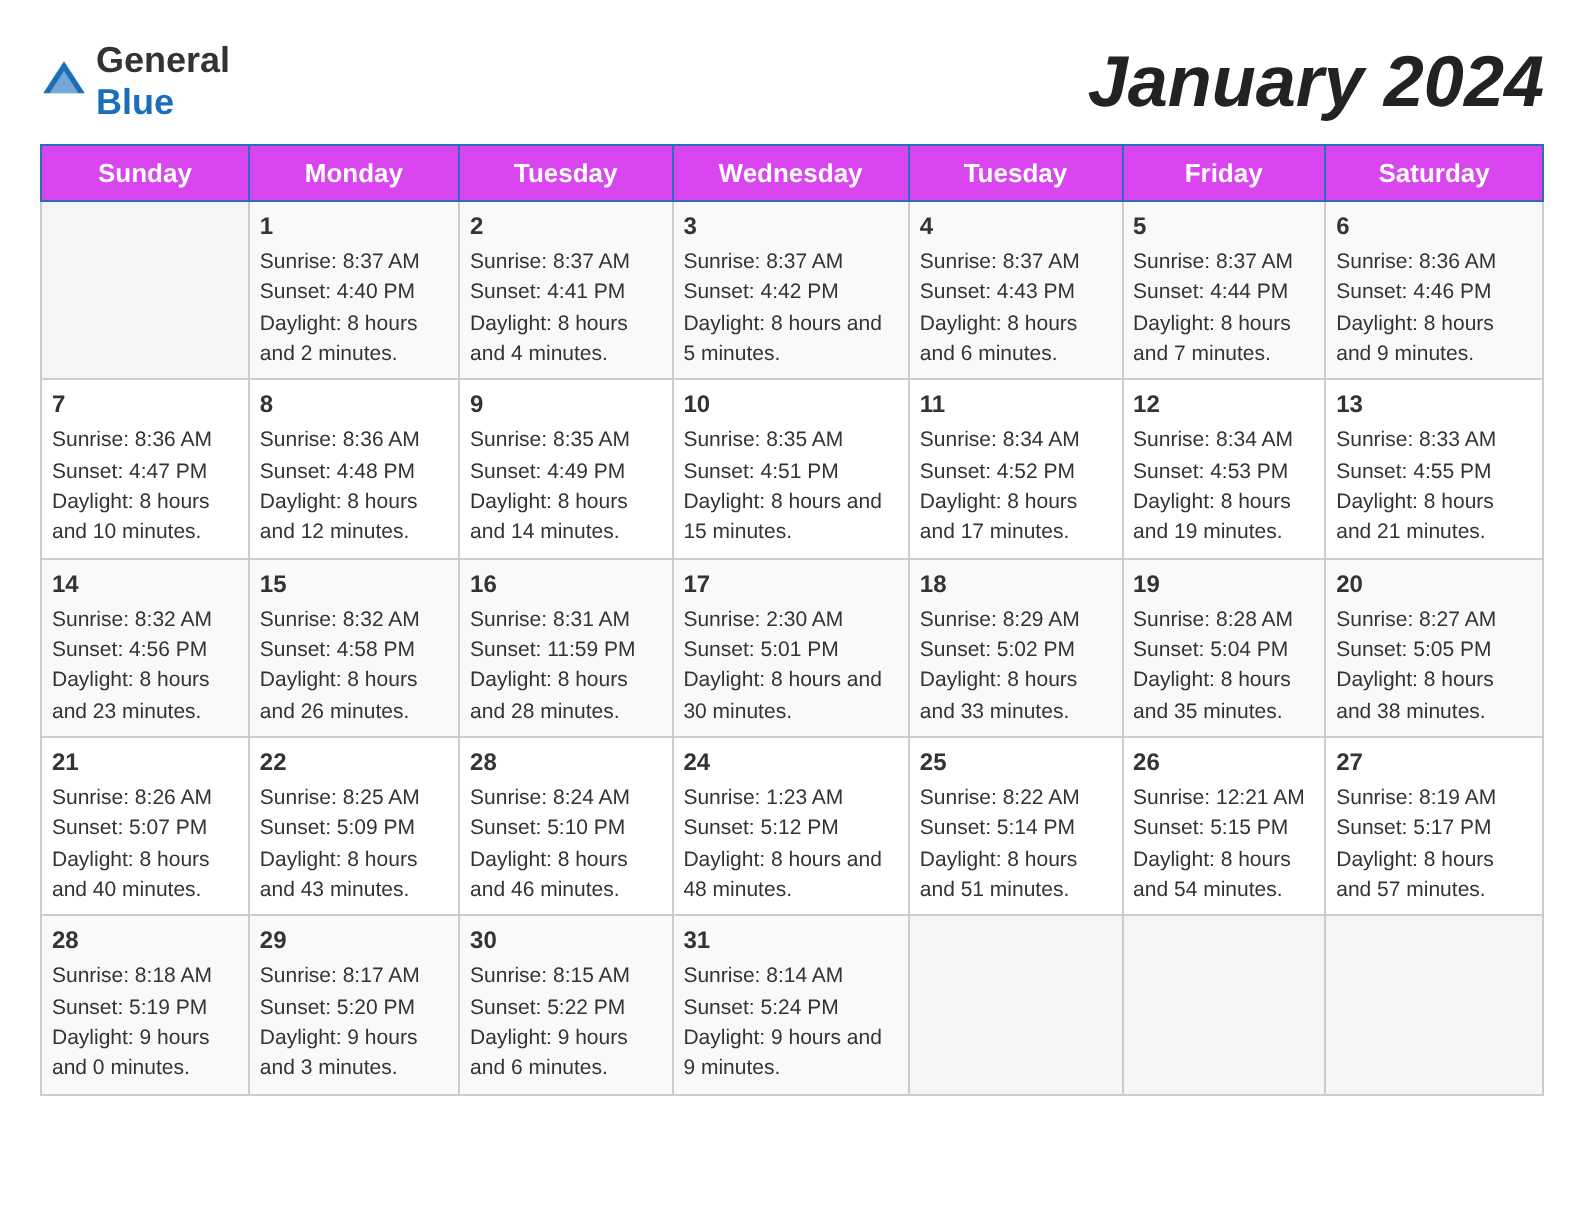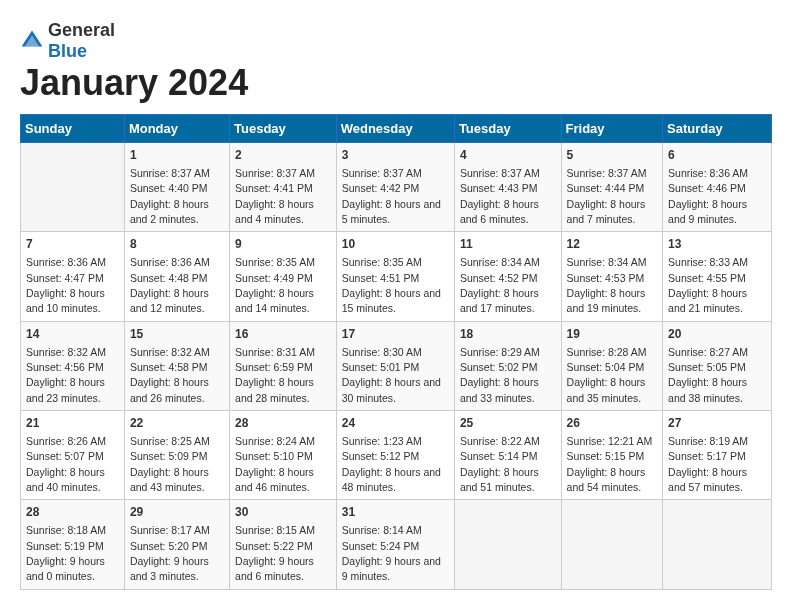--- a/index.html
+++ b/index.html
@@ -8,21 +8,20 @@
       background: #fff;
       width: 792px;
       min-height: 612px;
       padding: 20px;
     }
     .header {
       display: flex;
       justify-content: space-between;
       align-items: flex-start;
       margin-bottom: 10px;
-      flex-direction: column;
     }
     .logo {
       display: flex;
       align-items: center;
       gap: 4px;
     }
     .logo-text-general {
       font-size: 18px;
       font-weight: bold;
       color: #333;
@@ -31,40 +30,41 @@
       font-size: 18px;
       font-weight: bold;
       color: #1a6fba;
     }
     .logo-icon {
       width: 24px;
       height: 24px;
     }
     .title-block {
       text-align: left;
+      font-style: italic;
     }
     .month-title {
       font-size: 36px;
       font-weight: bold;
       color: #222;
     }
     .subtitle {
       font-size: 15px;
       color: #444;
     }
     table {
       width: 100%;
       border-collapse: collapse;
       font-size: 11px;
     }
     thead tr th {
-      background-color: #0369a1;
+      background-color: #d946ef;
       color: #fff;
       padding: 6px 4px;
-      text-align: left;
+      text-align: center;
       font-size: 13px;
       font-weight: bold;
       border: 1px solid #2a6ebb;
     }
     tbody tr {
       vertical-align: top;
     }
     tbody tr td {
       border: 1px solid #ccc;
       padding: 4px 5px;
@@ -141,22 +141,22 @@
         <td><span class="day-number">8</span><span class="day-info">Sunrise: 8:36 AM</span><br><span class="day-info">Sunset: 4:48 PM</span><br><span class="day-info">Daylight: 8 hours and 12 minutes.</span></td>
         <td><span class="day-number">9</span><span class="day-info">Sunrise: 8:35 AM</span><br><span class="day-info">Sunset: 4:49 PM</span><br><span class="day-info">Daylight: 8 hours and 14 minutes.</span></td>
         <td><span class="day-number">10</span><span class="day-info">Sunrise: 8:35 AM</span><br><span class="day-info">Sunset: 4:51 PM</span><br><span class="day-info">Daylight: 8 hours and 15 minutes.</span></td>
         <td><span class="day-number">11</span><span class="day-info">Sunrise: 8:34 AM</span><br><span class="day-info">Sunset: 4:52 PM</span><br><span class="day-info">Daylight: 8 hours and 17 minutes.</span></td>
         <td><span class="day-number">12</span><span class="day-info">Sunrise: 8:34 AM</span><br><span class="day-info">Sunset: 4:53 PM</span><br><span class="day-info">Daylight: 8 hours and 19 minutes.</span></td>
         <td><span class="day-number">13</span><span class="day-info">Sunrise: 8:33 AM</span><br><span class="day-info">Sunset: 4:55 PM</span><br><span class="day-info">Daylight: 8 hours and 21 minutes.</span></td>
       </tr>
       <tr>
         <td><span class="day-number">14</span><span class="day-info">Sunrise: 8:32 AM</span><br><span class="day-info">Sunset: 4:56 PM</span><br><span class="day-info">Daylight: 8 hours and 23 minutes.</span></td>
         <td><span class="day-number">15</span><span class="day-info">Sunrise: 8:32 AM</span><br><span class="day-info">Sunset: 4:58 PM</span><br><span class="day-info">Daylight: 8 hours and 26 minutes.</span></td>
-        <td><span class="day-number">16</span><span class="day-info">Sunrise: 8:31 AM</span><br><span class="day-info">Sunset: 6:59 PM</span><br><span class="day-info">Daylight: 8 hours and 28 minutes.</span></td>
-        <td><span class="day-number">17</span><span class="day-info">Sunrise: 8:30 AM</span><br><span class="day-info">Sunset: 5:01 PM</span><br><span class="day-info">Daylight: 8 hours and 30 minutes.</span></td>
+        <td><span class="day-number">16</span><span class="day-info">Sunrise: 8:31 AM</span><br><span class="day-info">Sunset: 11:59 PM</span><br><span class="day-info">Daylight: 8 hours and 28 minutes.</span></td>
+        <td><span class="day-number">17</span><span class="day-info">Sunrise: 2:30 AM</span><br><span class="day-info">Sunset: 5:01 PM</span><br><span class="day-info">Daylight: 8 hours and 30 minutes.</span></td>
         <td><span class="day-number">18</span><span class="day-info">Sunrise: 8:29 AM</span><br><span class="day-info">Sunset: 5:02 PM</span><br><span class="day-info">Daylight: 8 hours and 33 minutes.</span></td>
         <td><span class="day-number">19</span><span class="day-info">Sunrise: 8:28 AM</span><br><span class="day-info">Sunset: 5:04 PM</span><br><span class="day-info">Daylight: 8 hours and 35 minutes.</span></td>
         <td><span class="day-number">20</span><span class="day-info">Sunrise: 8:27 AM</span><br><span class="day-info">Sunset: 5:05 PM</span><br><span class="day-info">Daylight: 8 hours and 38 minutes.</span></td>
       </tr>
       <tr>
         <td><span class="day-number">21</span><span class="day-info">Sunrise: 8:26 AM</span><br><span class="day-info">Sunset: 5:07 PM</span><br><span class="day-info">Daylight: 8 hours and 40 minutes.</span></td>
         <td><span class="day-number">22</span><span class="day-info">Sunrise: 8:25 AM</span><br><span class="day-info">Sunset: 5:09 PM</span><br><span class="day-info">Daylight: 8 hours and 43 minutes.</span></td>
         <td><span class="day-number">28</span><span class="day-info">Sunrise: 8:24 AM</span><br><span class="day-info">Sunset: 5:10 PM</span><br><span class="day-info">Daylight: 8 hours and 46 minutes.</span></td>
         <td><span class="day-number">24</span><span class="day-info">Sunrise: 1:23 AM</span><br><span class="day-info">Sunset: 5:12 PM</span><br><span class="day-info">Daylight: 8 hours and 48 minutes.</span></td>
         <td><span class="day-number">25</span><span class="day-info">Sunrise: 8:22 AM</span><br><span class="day-info">Sunset: 5:14 PM</span><br><span class="day-info">Daylight: 8 hours and 51 minutes.</span></td>

